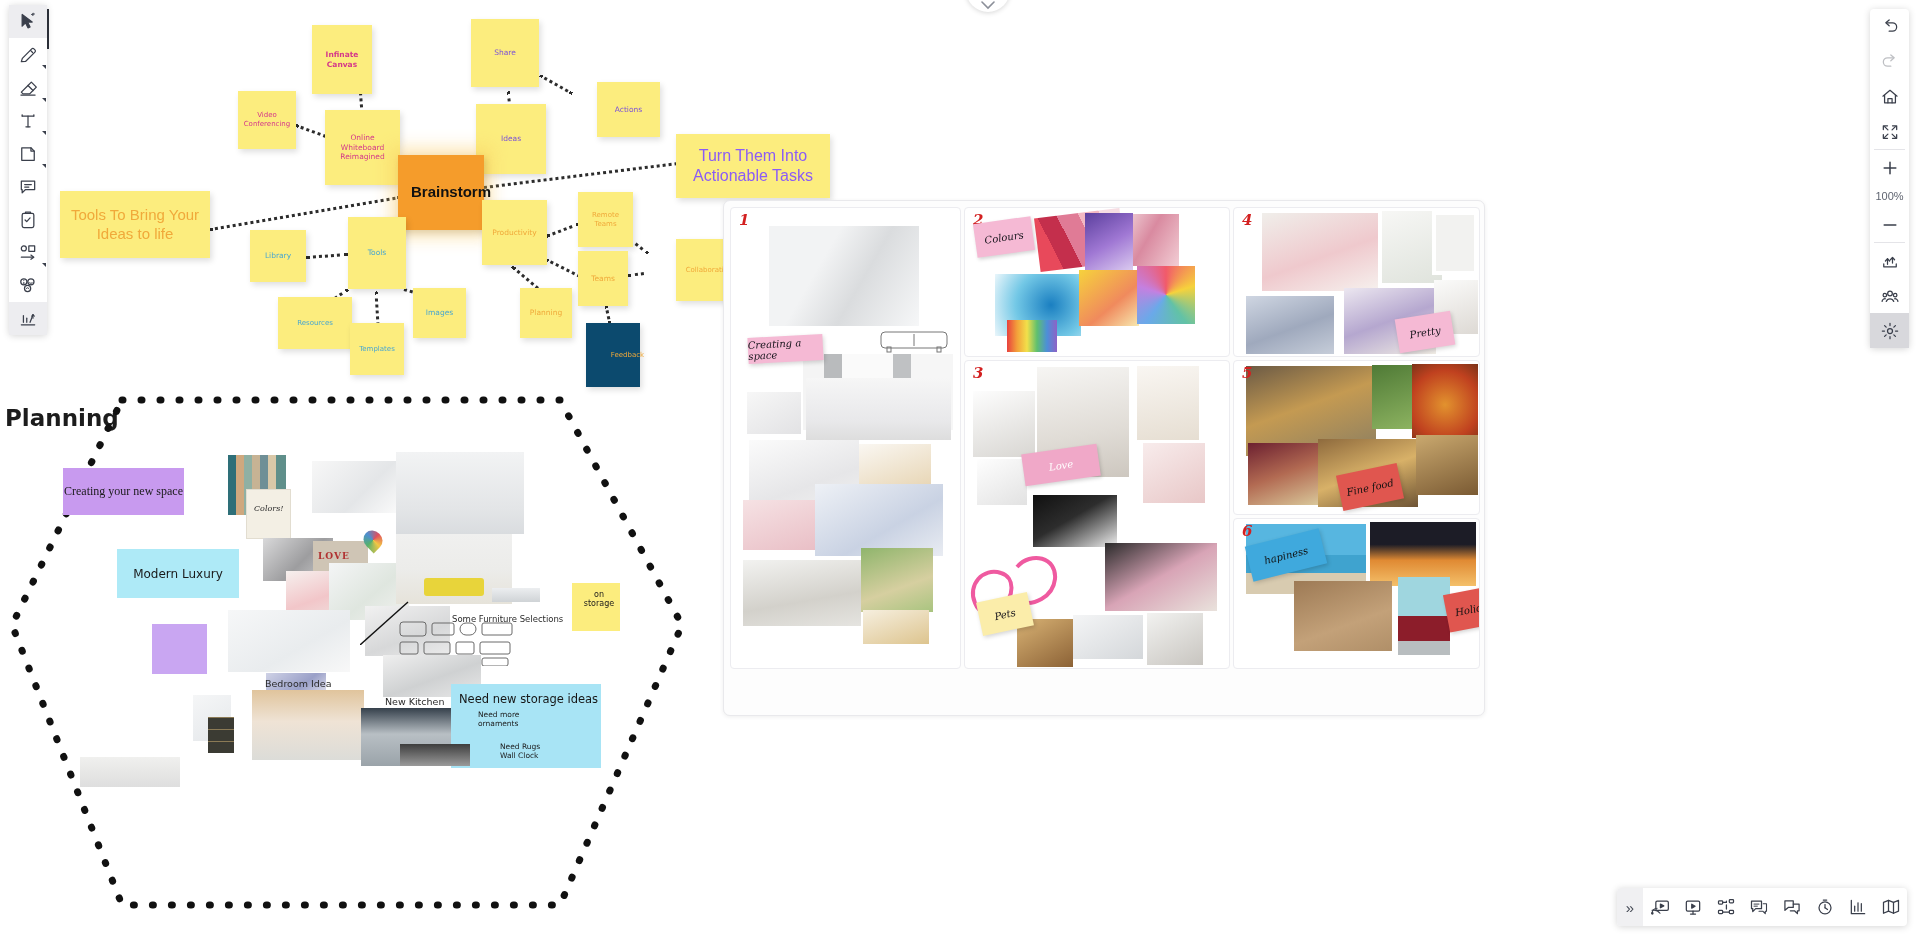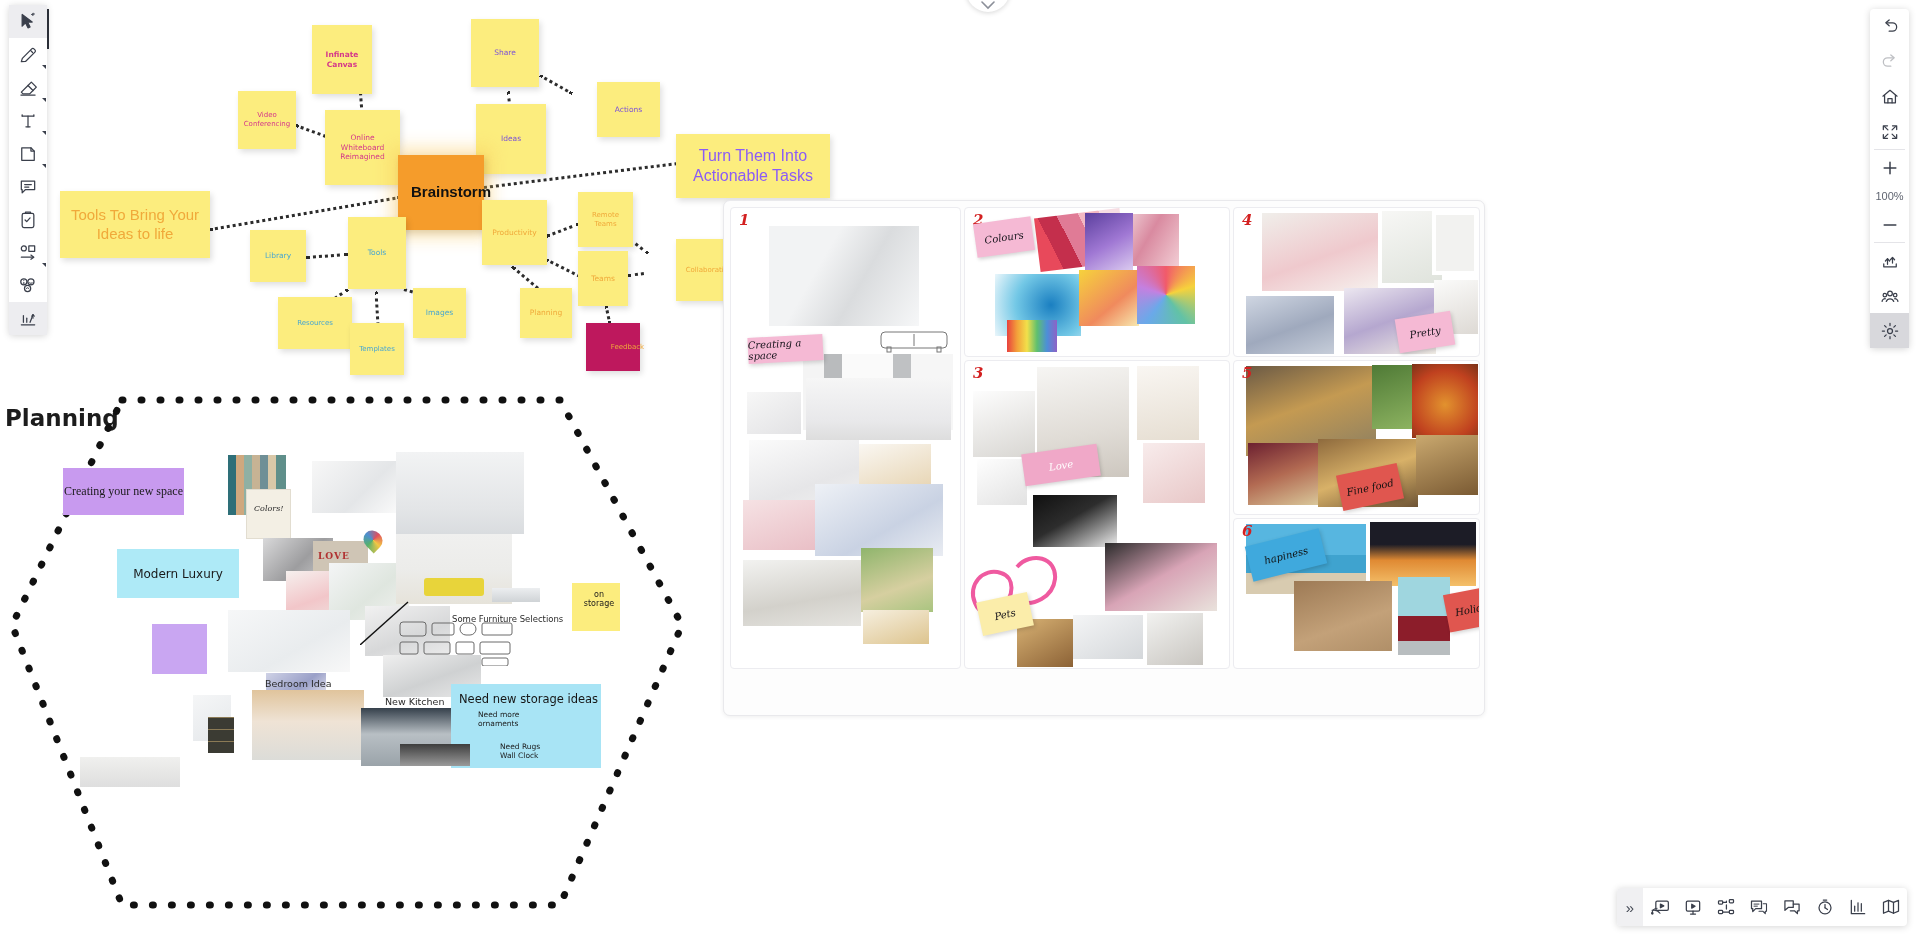--- a/index.html
+++ b/index.html
@@ -257,21 +257,21 @@
         </div>
         <div class="note" style="left: 520px; top: 288px; width: 52px; height: 50px; background: rgb(252, 237, 126);">
           <span class="txt" style="color: rgb(240, 169, 58); font-size: 7.5px;">Planning</span>
         </div>
         <div class="note" style="left: 278px; top: 297px; width: 74px; height: 52px; background: rgb(252, 237, 126); align-items: center;">
           <span class="txt" style="color: rgb(73, 167, 208); font-size: 7px;">Resources</span>
         </div>
         <div class="note" style="left: 350px; top: 323px; width: 54px; height: 52px; background: rgb(252, 237, 126);">
           <span class="txt" style="color: rgb(73, 167, 208); font-size: 7px;">Templates</span>
         </div>
-        <div class="note" style="left: 586px; top: 323px; width: 54px; height: 48px; background: #be185d; padding-left: 33px;">
+        <div class="note" style="left: 586px; top: 323px; width: 54px; height: 64px; background: #0c4a6e; padding-left: 33px;">
           <span class="txt" style="color: rgb(240, 169, 58); font-size: 7px;">Feedback</span>
         </div>
       </div>
 
     <div style="position:absolute;left:5px;top:405px;font-size:23px;font-weight:700;color:#1c1c1c;font-family:'DejaVu Sans',sans-serif;">Planning</div>
 
     <svg id="hexwrap" viewBox="0 0 700 560">
       <polygon points="122,15 560,15 682,240 560,520 122,520 12,240" fill="none" stroke="#111" stroke-width="7" stroke-dasharray="1 18" stroke-linecap="round"></polygon>
     </svg>
 

